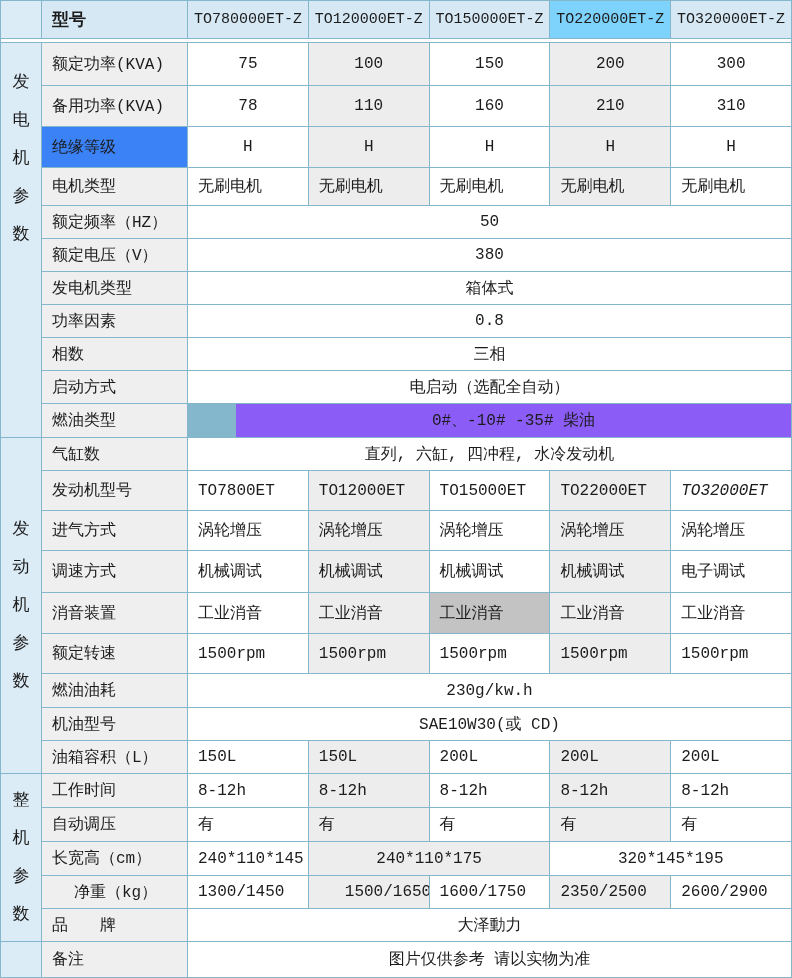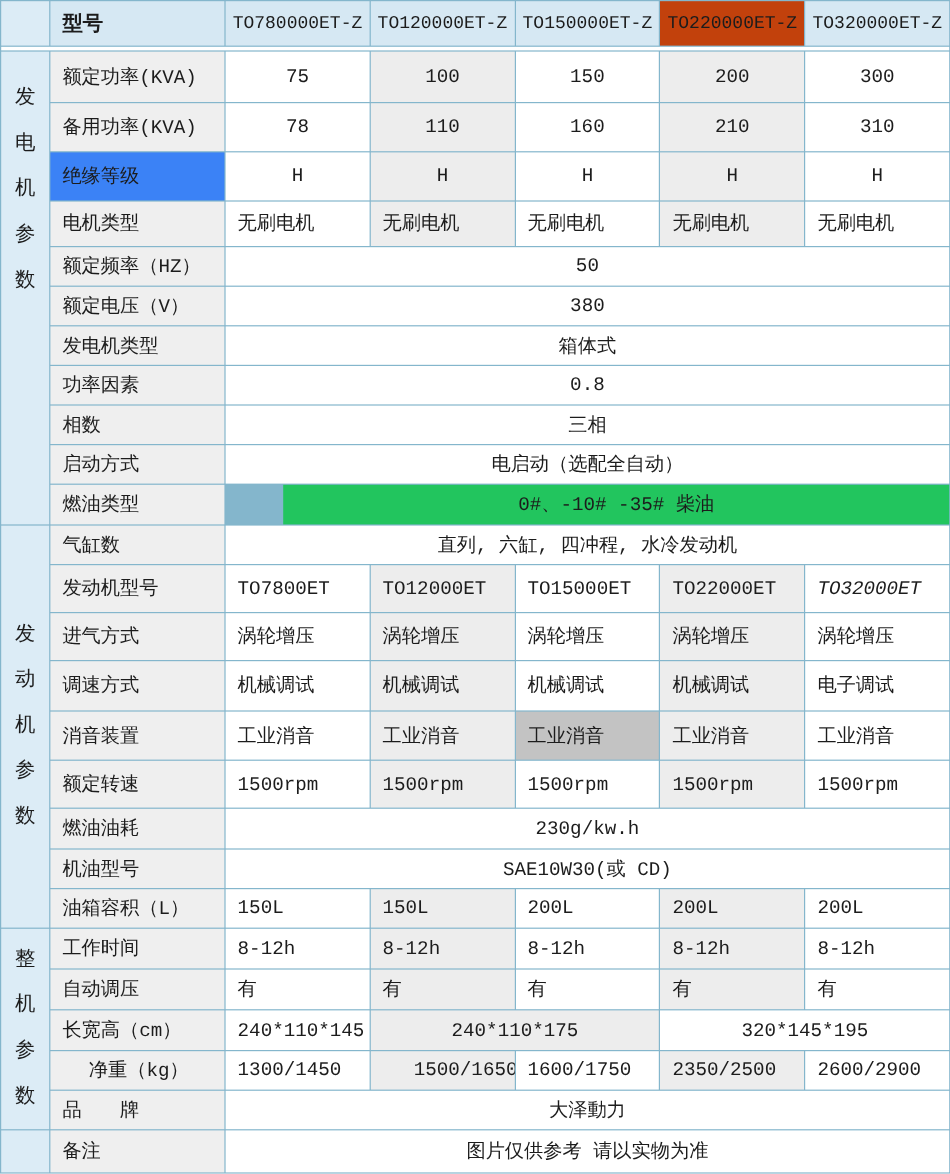--- a/index.html
+++ b/index.html
@@ -39,21 +39,21 @@
 </style>
 </head>
 <body>
 
 <div id="spec-table">
     <div class="cell center" style="grid-area: 1 / 1; background: rgb(220, 236, 246);"></div>
     <div class="cell left model-label" style="grid-area: 1 / 2; background: rgb(214, 232, 243);">型号</div>
     <div class="cell center header-cell" style="grid-area: 1 / 3; background: rgb(214, 232, 243);">TO780000ET-Z</div>
     <div class="cell center header-cell" style="grid-area: 1 / 4; background: rgb(214, 232, 243);">TO120000ET-Z</div>
     <div class="cell center header-cell" style="grid-area: 1 / 5; background: rgb(214, 232, 243);">TO150000ET-Z</div>
-    <div class="cell center header-cell" style="grid-area: 1 / 6; background: #c2410c;">TO220000ET-Z</div>
+    <div class="cell center header-cell" style="grid-area: 1 / 6; background: #7dd3fc;">TO220000ET-Z</div>
     <div class="cell center header-cell" style="grid-area: 1 / 7; background: rgb(214, 232, 243);">TO320000ET-Z</div>
     <div class="cell spacer" style="grid-area: 2 / 1 / auto / span 7;"></div>
     <div class="cell group-cell group-top" style="grid-area: 3 / 1 / span 11; background: rgb(220, 236, 246);">发
 电
 机
 参
 数</div>
     <div class="cell group-cell group-mid" style="grid-area: 14 / 1 / span 9; background: rgb(220, 236, 246);">发
 动
 机
@@ -94,21 +94,21 @@
     <div class="cell center" style="grid-area: 8 / 3 / auto / span 5; background: rgb(255, 255, 255);">380</div>
     <div class="cell left label-cell" style="grid-area: 9 / 2; background: rgb(239, 239, 239);">发电机类型</div>
     <div class="cell center" style="grid-area: 9 / 3 / auto / span 5; background: rgb(255, 255, 255);">箱体式</div>
     <div class="cell left label-cell" style="grid-area: 10 / 2; background: rgb(239, 239, 239);">功率因素</div>
     <div class="cell center" style="grid-area: 10 / 3 / auto / span 5; background: rgb(255, 255, 255);">0.8</div>
     <div class="cell left label-cell" style="grid-area: 11 / 2; background: rgb(239, 239, 239);">相数</div>
     <div class="cell center" style="grid-area: 11 / 3 / auto / span 5; background: rgb(255, 255, 255);">三相</div>
     <div class="cell left label-cell" style="grid-area: 12 / 2; background: rgb(239, 239, 239);">启动方式</div>
     <div class="cell center" style="grid-area: 12 / 3 / auto / span 5; background: rgb(255, 255, 255);">电启动（选配全自动）</div>
     <div class="cell left label-cell" style="grid-area: 13 / 2; background: rgb(239, 239, 239);">燃油类型</div>
-    <div class="cell center" style="grid-area: 13 / 3 / auto / span 5; background: #22c55e; margin-left: 48px;">0#、-10# -35# 柴油</div>
+    <div class="cell center" style="grid-area: 13 / 3 / auto / span 5; background: #8b5cf6; margin-left: 48px;">0#、-10# -35# 柴油</div>
     <div class="cell left label-cell" style="grid-area: 14 / 2; background: rgb(239, 239, 239);">气缸数</div>
     <div class="cell center" style="grid-area: 14 / 3 / auto / span 5; background: rgb(255, 255, 255);">直列, 六缸, 四冲程, 水冷发动机</div>
     <div class="cell left label-cell" style="grid-area: 15 / 2; background: rgb(239, 239, 239);">发动机型号</div>
     <div class="cell left" style="grid-area: 15 / 3; background: rgb(255, 255, 255);">TO7800ET</div>
     <div class="cell left" style="grid-area: 15 / 4; background: rgb(237, 237, 237);">TO12000ET</div>
     <div class="cell left" style="grid-area: 15 / 5; background: rgb(255, 255, 255);">TO15000ET</div>
     <div class="cell left" style="grid-area: 15 / 6; background: rgb(237, 237, 237);">TO22000ET</div>
     <div class="cell left" style="grid-area: 15 / 7; background: rgb(255, 255, 255); font-style: italic;">TO32000ET</div>
     <div class="cell left label-cell" style="grid-area: 16 / 2; background: rgb(239, 239, 239);">进气方式</div>
     <div class="cell left" style="grid-area: 16 / 3; background: rgb(255, 255, 255);">涡轮增压</div>

